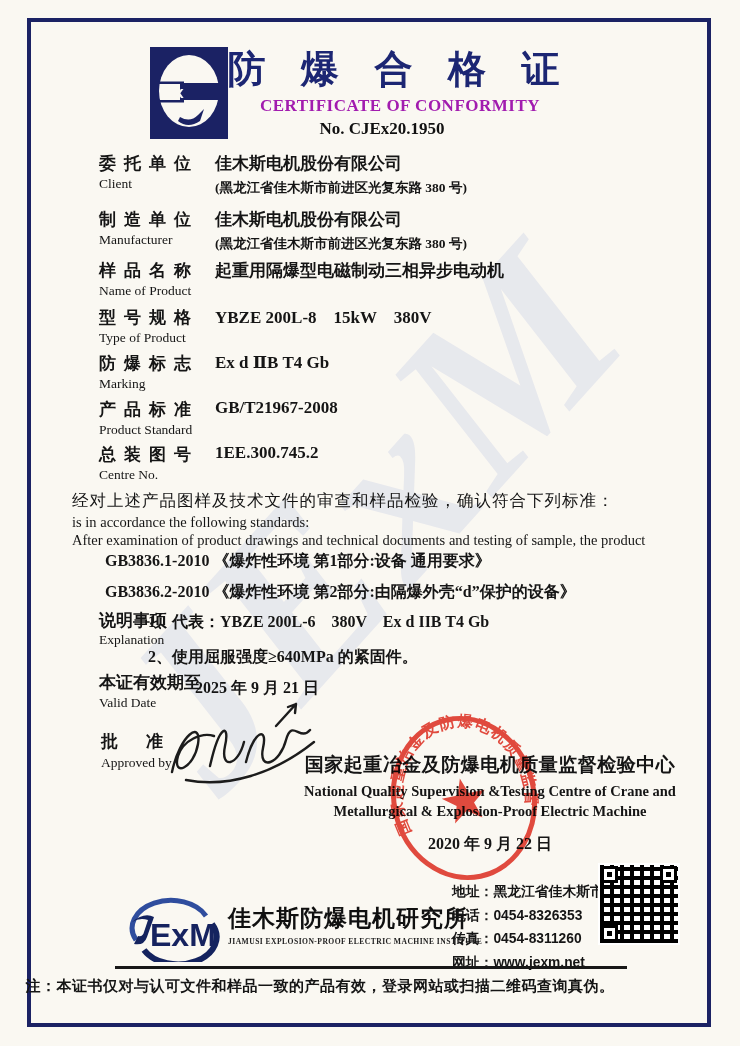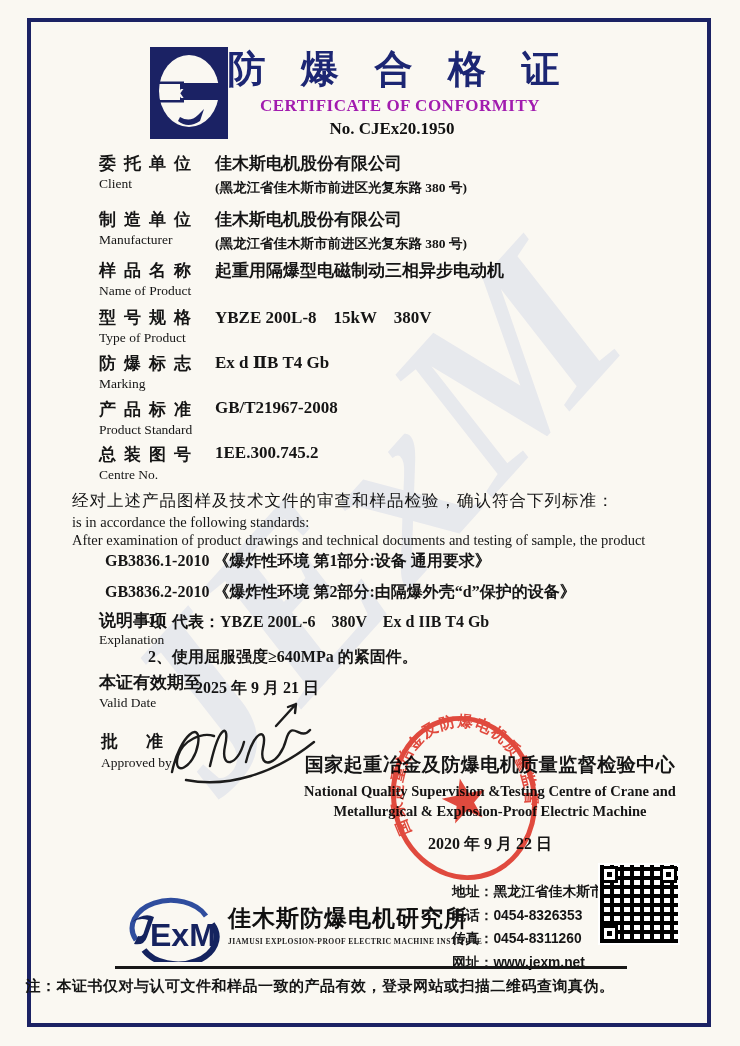--- a/index.html
+++ b/index.html
@@ -23,21 +23,21 @@
     color:rgba(108,128,212,0.13);
     letter-spacing:6px;pointer-events:none;z-index:1;white-space:nowrap;
   }
 
   
   .exlogo{left:150px;top:47px;width:78px;height:92px;z-index:2;}
   .title{left:225px;top:44px;width:350px;text-align:center;
     font-size:38px;font-weight:bold;color:#1c2673;letter-spacing:13px;z-index:2;}
   .subtitle{left:225px;top:96px;width:350px;text-align:center;
     font-size:17px;font-weight:bold;color:#a21caf;letter-spacing:0.5px;z-index:2;}
-  .certno{left:217px;top:119px;width:350px;text-align:center;
+  .certno{left:207px;top:119px;width:350px;text-align:center;
     font-size:17px;font-weight:bold;color:#111;z-index:2;}
 
   
   .frow{position:absolute;left:99px;width:570px;display:flex;z-index:2;}
   .fl{width:116px;flex:0 0 116px;}
   .fzh{font-size:17px;font-weight:bold;letter-spacing:8px;white-space:nowrap;}
   .fen{font-size:13.5px;margin-top:1px;}
   .fv{flex:1;}
   .fvmain{font-size:17px;font-weight:bold;}
   .fvextra{font-size:13.5px;font-weight:bold;margin-top:4px;}

